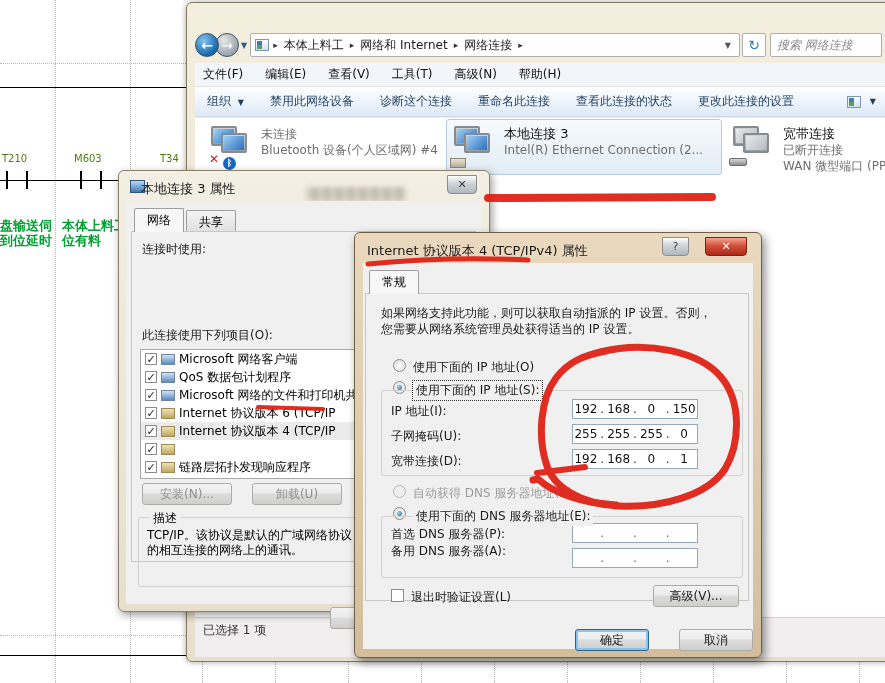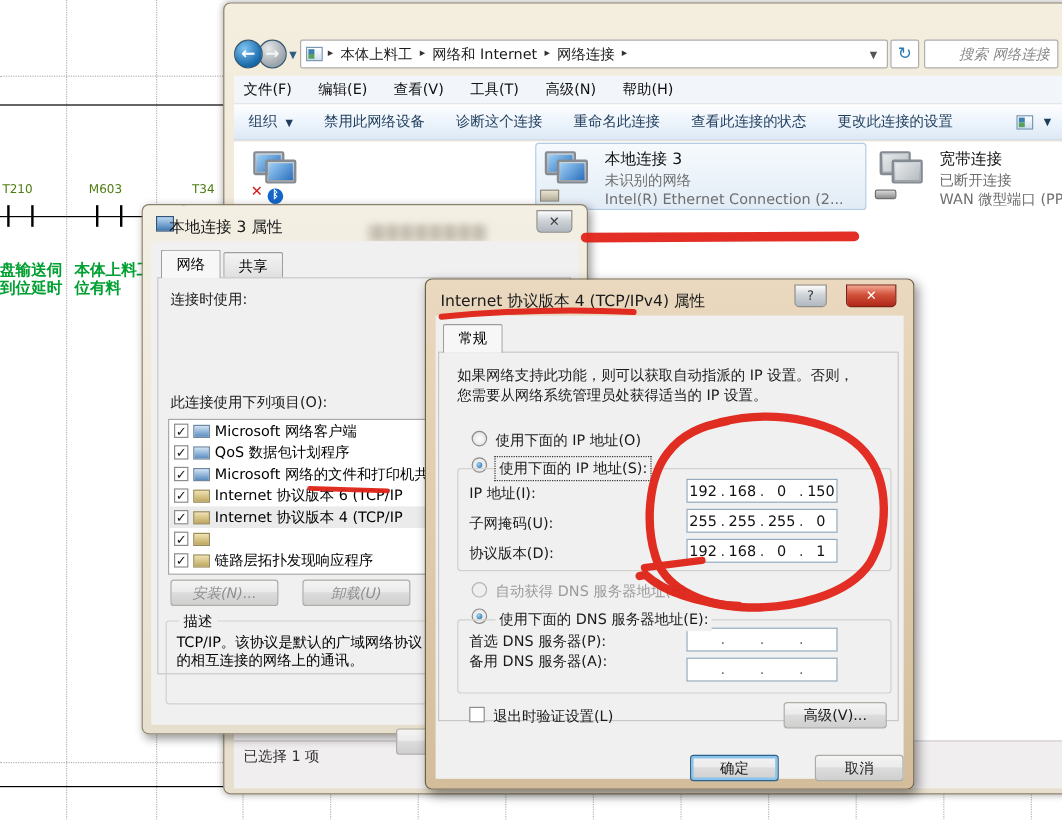--- a/index.html
+++ b/index.html
@@ -28,21 +28,21 @@
   .fwd { background:radial-gradient(circle at 35% 30%, #e8e8e8, #9aa4ac 70%); margin-left:-4px; color:#f5f5f5; }
   .nav-drop { color:#2b5d82; font-size:8px; margin:0 3px 0 2px; }
   .crumbfield { flex:1; height:24px; background:#fff; border:1px solid #aeaeae; border-radius:2px; display:flex; align-items:center; padding:0 4px; }
   .crumb { font-size:12px; color:#1c1c1c; padding:0 4px; white-space:nowrap; }
   .crumb-sep { font-size:9px; color:#333; padding:0 2px; }
   .crumb-drop { margin-left:auto; color:#555; font-size:8px; padding:0 4px; }
   .refreshbtn { width:24px; height:24px; background:#fff; border:1px solid #aeaeae; border-radius:2px; margin-left:2px;
     color:#2a7ab5; font-size:14px; display:flex; align-items:center; justify-content:center; }
   .searchbox { width:112px; height:24px; margin-left:4px; background:#fff; border:1px solid #aeaeae; border-radius:2px; }
   .searchbox input { width:100%; height:100%; border:0; outline:0; font-size:12px; padding:0 6px; background:transparent;
-    font-family:"DejaVu Sans","Liberation Sans",sans-serif;text-align:right; }
+    font-family:"DejaVu Sans","Liberation Sans",sans-serif; }
   .searchbox input::placeholder { color:#8a8a8a; font-style:italic; }
 
   .menubar { position:absolute; left:8px; right:0; top:60px; height:24px; background:#f2f5fa; border-bottom:1px solid #e3e3e3;
     display:flex; align-items:center; gap:22px; padding-left:8px; font-size:12px; color:#111; }
   .cmdbar { position:absolute; left:8px; right:0; top:84px; height:30px;
     background:linear-gradient(#fdfeff,#eaf2fb 60%,#dde9f6); border-bottom:1px solid #ccd9e8;
     display:flex; align-items:center; padding-left:12px; font-size:12px; color:#1e3c5c; }
   .cmditem { margin-right:26px; white-space:nowrap; }
   .cmd-drop { font-size:8px; color:#1e3c5c; margin-left:3px; }
   .viewicons { margin-left:auto; margin-right:14px; display:flex; align-items:center; gap:6px; }
@@ -88,21 +88,21 @@
   .oct { width:26px; text-align:center; font-size:12px; color:#111; }
   .ipdot { width:7px; text-align:center; font-size:12px; color:#333; }
   .ipbox.empty .ipdot { color:#666; }
   .radio { position:absolute; width:13px; height:13px; border-radius:50%; border:1px solid #8c8c8c; background:radial-gradient(#fefefe,#dcdcdc); }
   .radio.on:before { content:""; position:absolute; left:3px; top:3px; width:5px; height:5px; border-radius:50%;
     background:radial-gradient(circle at 35% 35%,#9fd4f5,#1a66a0); }
   .radio.dis { border-color:#b5b5b5; background:#efefef; }
   .chk { position:absolute; width:13px; height:13px; border:1px solid #8c8c8c; background:#fff; font-size:11px; line-height:12px; text-align:center; color:#222; }
   .btn { position:absolute; height:22px; border:1px solid #aeaca6; border-radius:3px; font-size:12px; text-align:center; line-height:20px;
     background:linear-gradient(#f4f4f4,#ebebeb 45%,#dcdcdc 50%,#cfcfcf); color:#1a1a1a; }
-  .btn.dis { color:#8f8f8f;font-style:italic; }
+  .btn.dis { color:#8f8f8f; }
   .btn.def { border:1px solid #2c628b; box-shadow:0 0 0 2px #8cc3ea inset; }
   .focus-dotted { outline:1px dotted #333; }
 
   
   .lan { left:118px; top:170px; width:372px; height:442px; z-index:2;
     background:linear-gradient(#f3efe3,#e6dfcd); border:1px solid #8b8069; box-shadow:2px 3px 8px rgba(0,0,0,.4); }
   .lan .client { left:7px; right:7px; top:30px; bottom:7px; }
   .adapter-ic { position:absolute; width:15px; height:13px; background:linear-gradient(#bcd8f0,#3f79b4); border:1px solid #2c567e; }
   .lan-blur { position:absolute; left:187px; top:16px; width:100px; height:14px; border-radius:2px;
     background:repeating-linear-gradient(90deg,#cfc9bd 0 6px,#b9b2a4 6px 12px); filter:blur(2.5px); opacity:.85; }
@@ -222,36 +222,37 @@
         <div class="mon mon1">
             <div class="scr"></div>
           </div>
         <div class="mon mon2">
             <div class="scr"></div>
           </div>
         <span class="badge bt-x">✕</span>
         <span class="badge bt-b">ᛒ</span>
       </div>
       <div class="conn-text">
+        <div class="conn-sub">未连接</div>
+        <div class="conn-sub">Bluetooth 设备(个人区域网) #4</div>
       </div>
     </div>
 
     <div class="conn" style="left:257px">
       <div class="conn-icon">
         <div class="mon mon1">
             <div class="scr"></div>
           </div>
         <div class="mon mon2">
             <div class="scr"></div>
           </div>
         <span class="badge rj45"></span>
       </div>
       <div class="conn-text">
         <div class="conn-name">本地连接 3</div>
-        <div class="conn-sub">未识别的网络</div>
         <div class="conn-sub">Intel(R) Ethernet Connection (2...</div>
       </div>
     </div>
 
     <div class="conn" style="left:536px">
       <div class="conn-icon">
         <div class="mon mon1 gray">
             <div class="scr"></div>
           </div>
         <div class="mon mon2 gray">
@@ -376,21 +377,21 @@
     <div class="fieldlabel" style="left:28px;top:165px">子网掩码(U):</div>
     <div class="ipbox" style="left:209px;top:161px">
       <span class="oct">255</span>
         <span class="ipdot">.</span>
       <span class="oct">255</span>
         <span class="ipdot">.</span>
       <span class="oct">255</span>
         <span class="ipdot">.</span>
       <span class="oct">0</span>
     </div>
-    <div class="fieldlabel" style="left:28px;top:190px">协议版本(D):</div>
+    <div class="fieldlabel" style="left:28px;top:190px">宽带连接(D):</div>
     <div class="ipbox" style="left:209px;top:186px">
       <span class="oct">192</span>
         <span class="ipdot">.</span>
       <span class="oct">168</span>
         <span class="ipdot">.</span>
       <span class="oct">0</span>
         <span class="ipdot">.</span>
       <span class="oct">1</span>
     </div>
 

